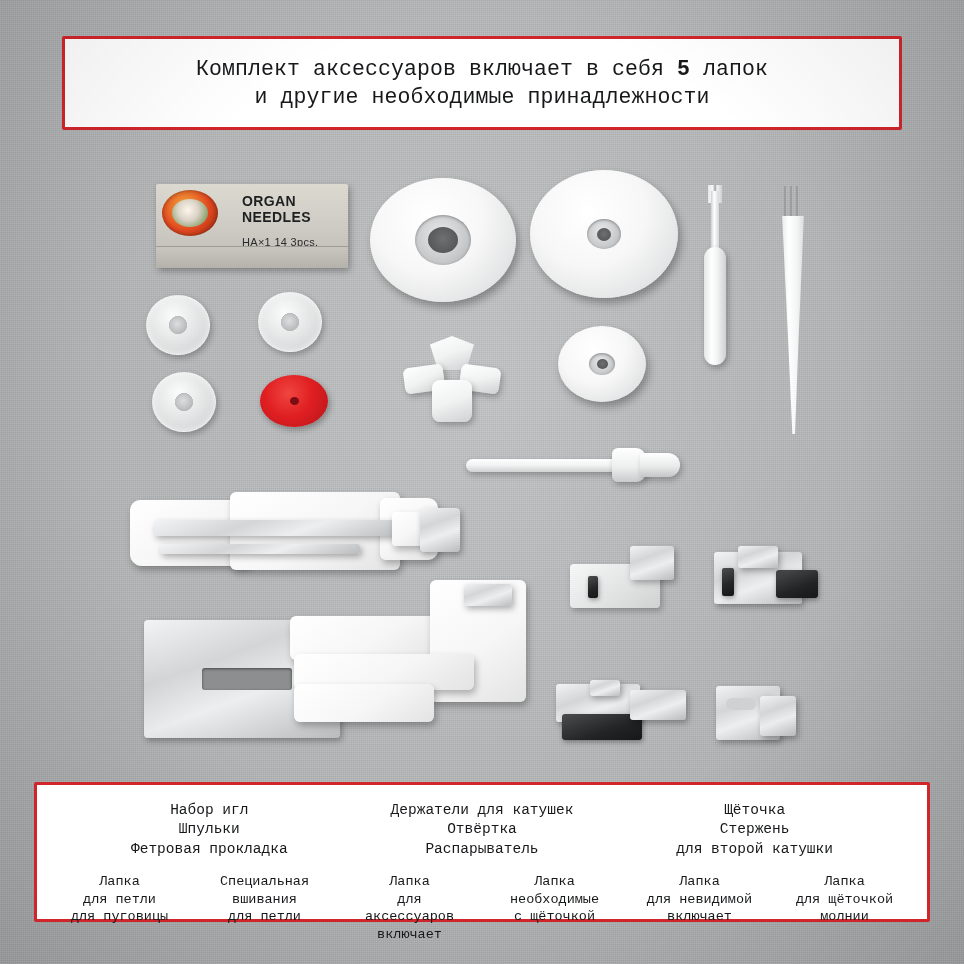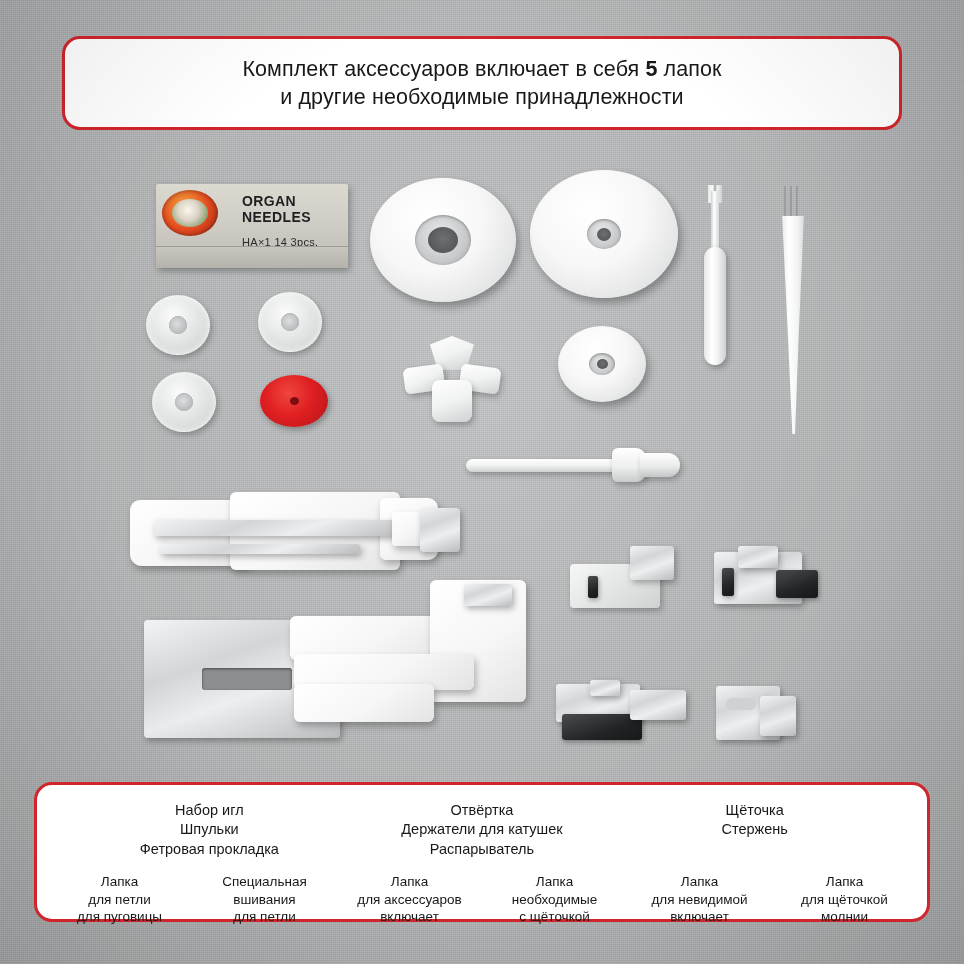--- a/index.html
+++ b/index.html
@@ -25,22 +25,23 @@
       repeating-linear-gradient(90deg, rgba(255,255,255,0.045) 0px, rgba(255,255,255,0.045) 1px, rgba(0,0,0,0.03) 1px, rgba(0,0,0,0.03) 2px),
       radial-gradient(ellipse at 50% 40%, #c2c4c5 0%, #b2b4b5 60%, #a7a9aa 100%);
     overflow: hidden;
   }
 
   
   .banner {
     position: absolute;
     background: #ffffff;
     border: 3px solid #d0252b;
-    border-radius: 18px;
+    border-radius: 2px;
     box-sizing: border-box;
+    font-family: Liberation Mono, monospace;
   }
   #top-banner {
     left: 62px;
     top: 36px;
     width: 840px;
     height: 94px;
     display: flex;
     align-items: center;
     justify-content: center;
     flex-direction: column;
@@ -393,27 +394,28 @@
   <div id="vignette"></div>
 
   <div class="banner" id="bottom-banner">
     <div class="legend-top">
       <div class="col">
         <div>Набор игл</div>
         <div>Шпульки</div>
         <div>Фетровая прокладка</div>
       </div>
       <div class="col">
+        <div>Держатели для катушек</div>
         <div>Отвёртка</div>
-        <div>Держатели для катушек</div>
         <div>Распарыватель</div>
       </div>
       <div class="col">
         <div>Щёточка</div>
         <div>Стержень</div>
+        <div>для второй катушки</div>
       </div>
     </div>
     <div class="legend-bottom">
       <div class="col">
         <div>Лапка</div>
         <div>для петли</div>
         <div>для пуговицы</div>
       </div>
       <div class="col">
         <div>Специальная</div>

